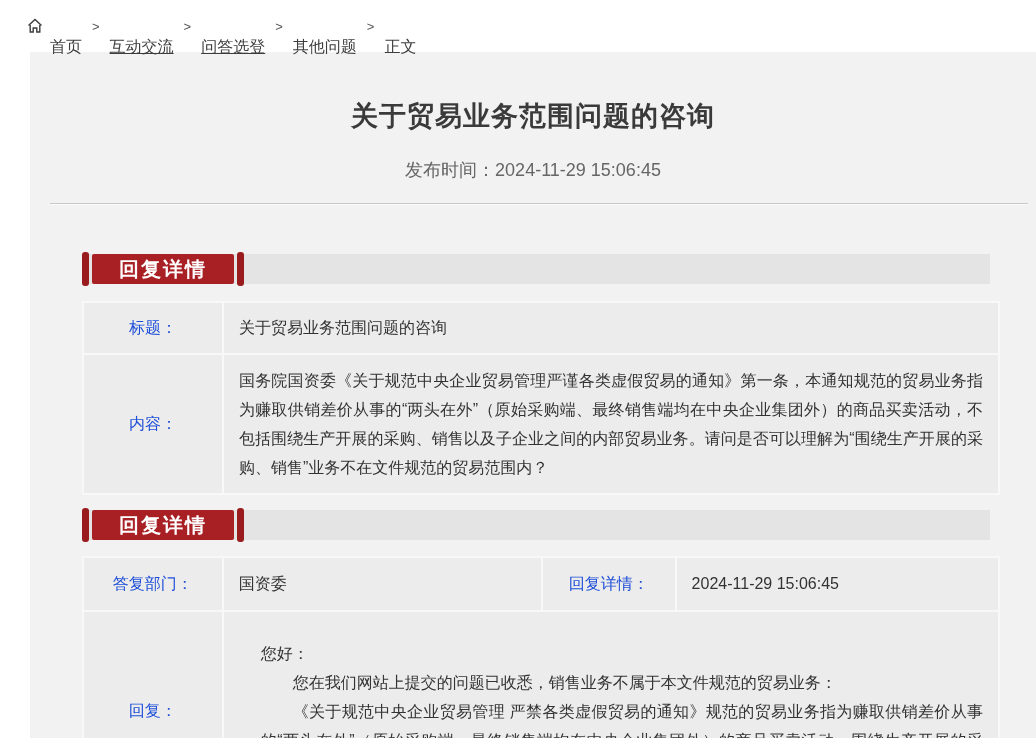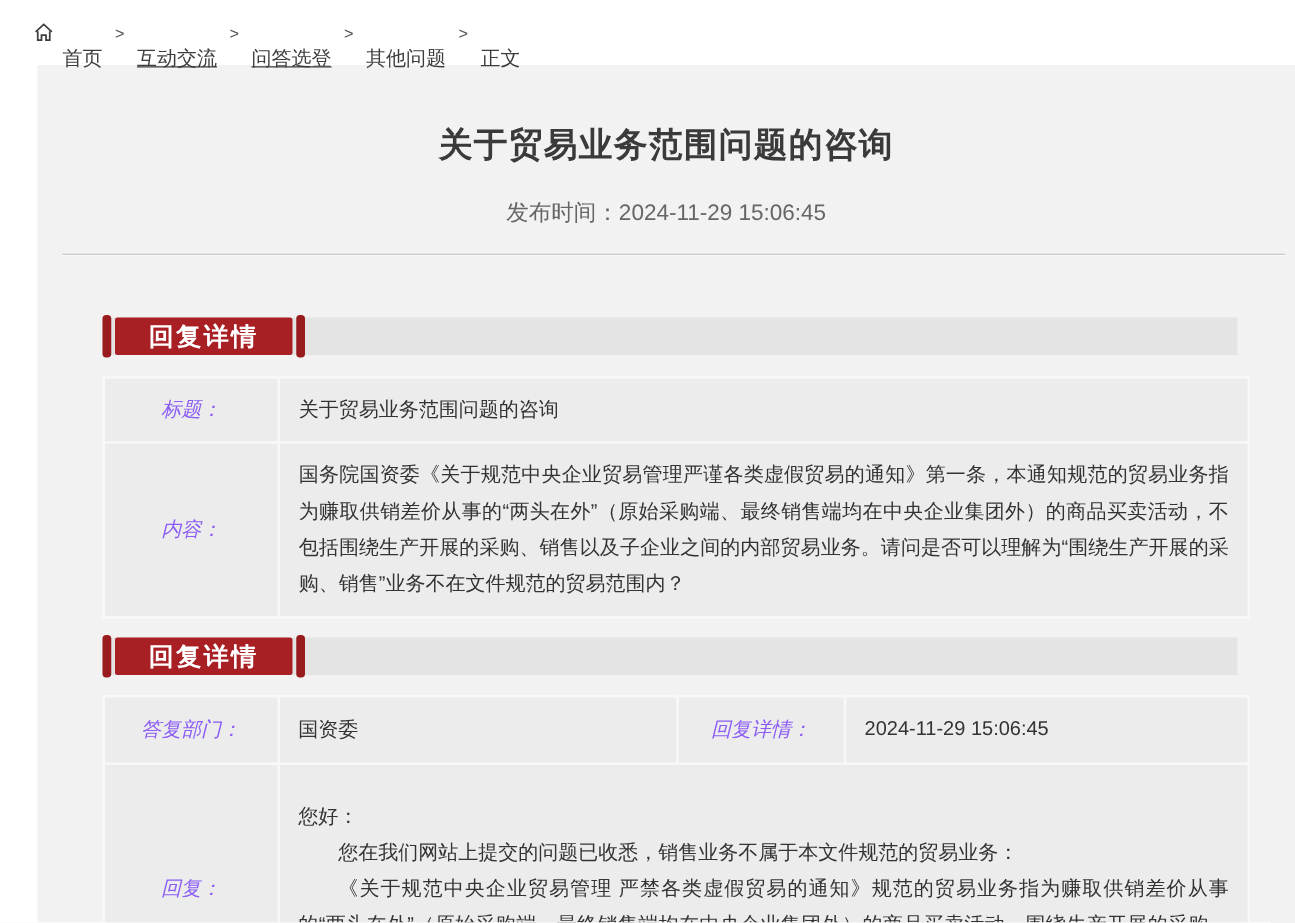--- a/index.html
+++ b/index.html
@@ -56,31 +56,31 @@
     margin: 15px 0 0 52px; width: 918px;
     border-collapse: collapse;
     border: 1px solid #dadada;
     font-size: 16px;
   }
   table.detail td {
     background: #ececec;
     border: 2px solid #f8f8f8;
     vertical-align: middle;
   }
-  td.lbl { width: 140px; text-align: center; color: #8b5cf6; font-style: italic; }
+  td.lbl { width: 140px; text-align: center; color: #1d4ed8; }
   td.val { padding: 10px 15px; }
   tr.row-title { height: 52px; }
   tr.row-content { height: 140px; }
   tr.row-meta { height: 54px; }
   td.lbl-time { width: 134px; text-align: center; }
   td.val-dept { width: 320px; }
   td.val-time { width: 324px; }
   .content-text { line-height: 29px; text-align: justify; }
   td.reply-cell { vertical-align: top; padding: 9px 15px; height: 200px; }
-  .reply-cell p { line-height: 29px; text-align: justify; }
+  .reply-cell p { line-height: 29px; text-align: justify; margin-left: 22px; }
   .reply-cell p.indent { text-indent: 2em; }
   .mt13 { margin-top: 13px; text-align: center; }
 </style>
 </head>
 <body>
 
 <div class="breadcrumb">
   <span class="home-icon">
     <svg width="16" height="16" viewBox="0 0 16 16" fill="none" stroke="#3d3d3d" stroke-width="1.4">
       <path d="M1.5 7.5 L8 1.5 L14.5 7.5"></path>

